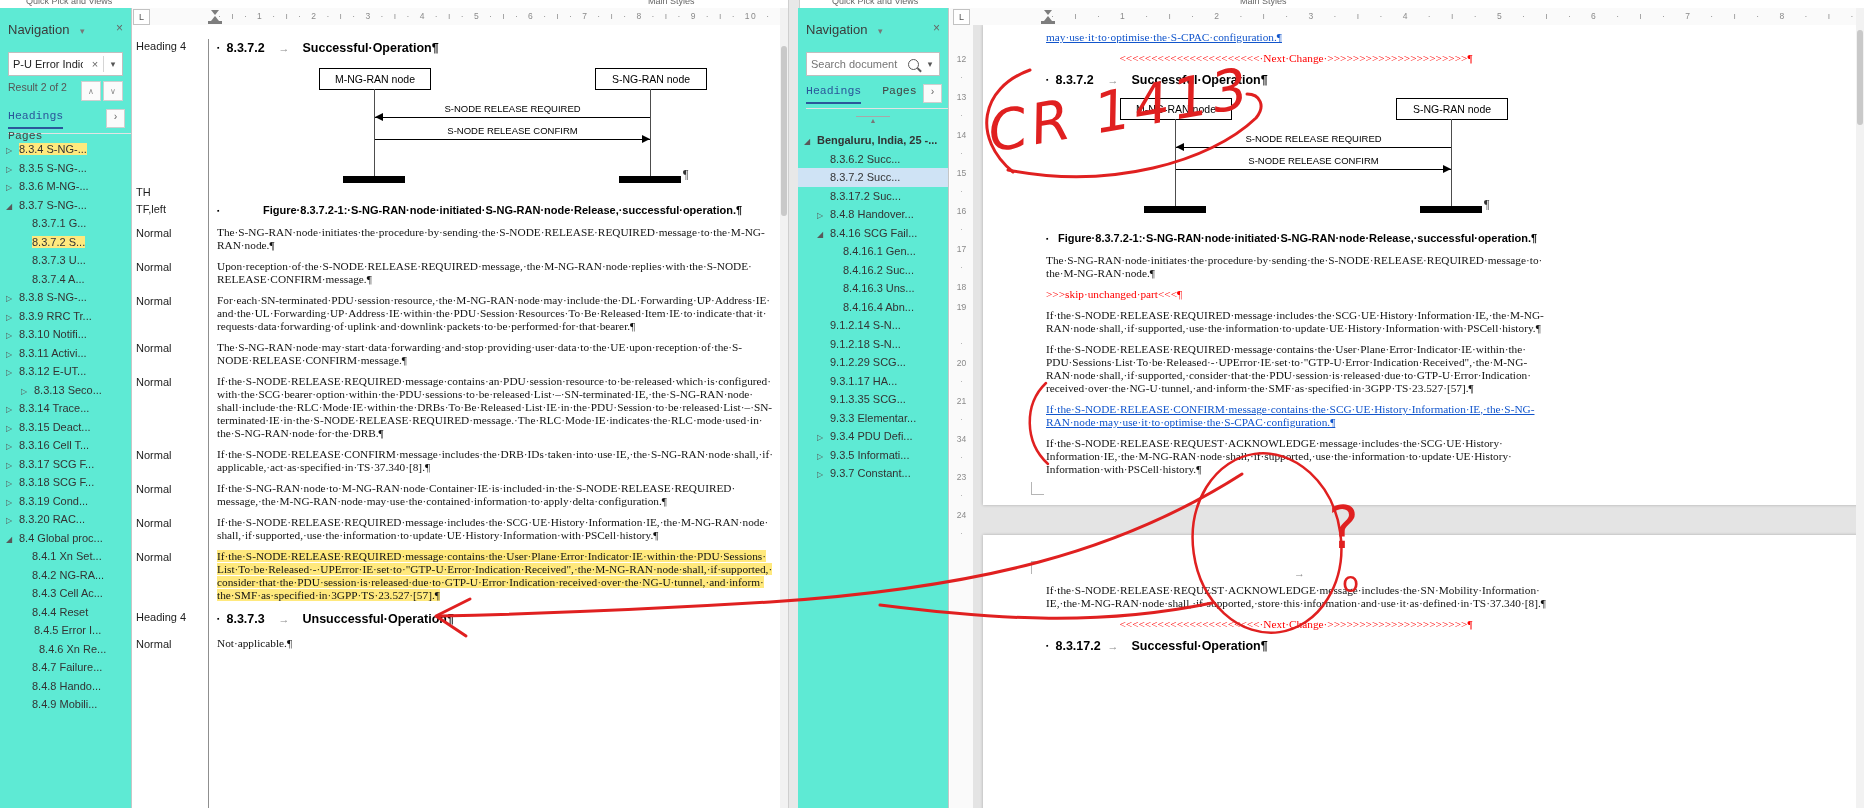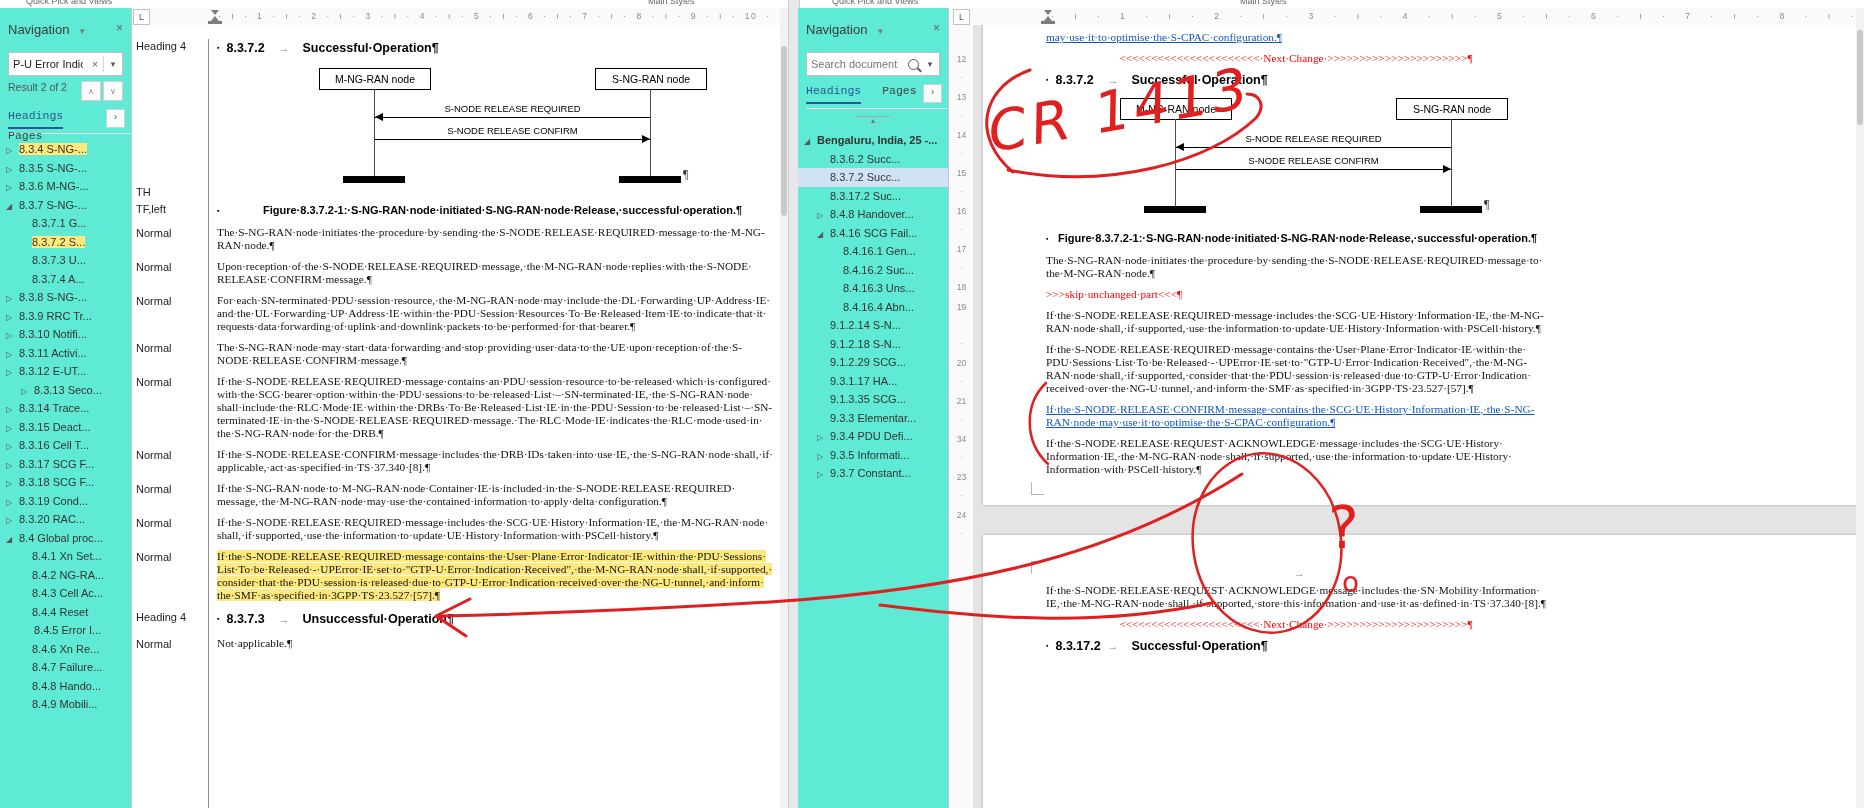--- a/index.html
+++ b/index.html
@@ -189,21 +189,21 @@
           <div class="nav-item" style="padding-left: 6px;"><span class="tri">▷</span><span class="lab">8.3.17 SCG F...</span></div>
           <div class="nav-item" style="padding-left: 6px;"><span class="tri">▷</span><span class="lab">8.3.18 SCG F...</span></div>
           <div class="nav-item" style="padding-left: 6px;"><span class="tri">▷</span><span class="lab">8.3.19 Cond...</span></div>
           <div class="nav-item" style="padding-left: 6px;"><span class="tri">▷</span><span class="lab">8.3.20 RAC...</span></div>
           <div class="nav-item" style="padding-left: 6px;"><span class="tri">◢</span><span class="lab">8.4 Global proc...</span></div>
           <div class="nav-item" style="padding-left: 19px;"><span class="tri"></span><span class="lab">8.4.1 Xn Set...</span></div>
           <div class="nav-item" style="padding-left: 19px;"><span class="tri"></span><span class="lab">8.4.2 NG-RA...</span></div>
           <div class="nav-item" style="padding-left: 19px;"><span class="tri"></span><span class="lab">8.4.3 Cell Ac...</span></div>
           <div class="nav-item" style="padding-left: 19px;"><span class="tri"></span><span class="lab">8.4.4 Reset</span></div>
           <div class="nav-item" style="padding-left: 21px;"><span class="tri"></span><span class="lab">8.4.5 Error I...</span></div>
-          <div class="nav-item" style="padding-left: 19px;"><span class="tri"></span><span class="lab">8.4.6 Xn Re...</span></div>
+          <div class="nav-item" style="padding-left: 26px;"><span class="tri"></span><span class="lab">8.4.6 Xn Re...</span></div>
           <div class="nav-item" style="padding-left: 19px;"><span class="tri"></span><span class="lab">8.4.7 Failure...</span></div>
           <div class="nav-item" style="padding-left: 19px;"><span class="tri"></span><span class="lab">8.4.8 Hando...</span></div>
           <div class="nav-item" style="padding-left: 19px;"><span class="tri"></span><span class="lab">8.4.9 Mobili...</span></div>
         </div>
     </div>
 
     <div class="h-ruler" id="lw-ruler">
       <span class="lbox">L</span>
       <span class="ticks">· ı · 1 · ı · 2 · ı · 3 · ı · 4 · ı · 5 · ı · 6 · ı · 7 · ı · 8 · ı · 9 · ı · 10 · ı · 11 · ı · 12 · ı · 13 · ı · 14 · ı · 15 · ı · 16 · ı ·</span>
       <span class="indent-marker">

